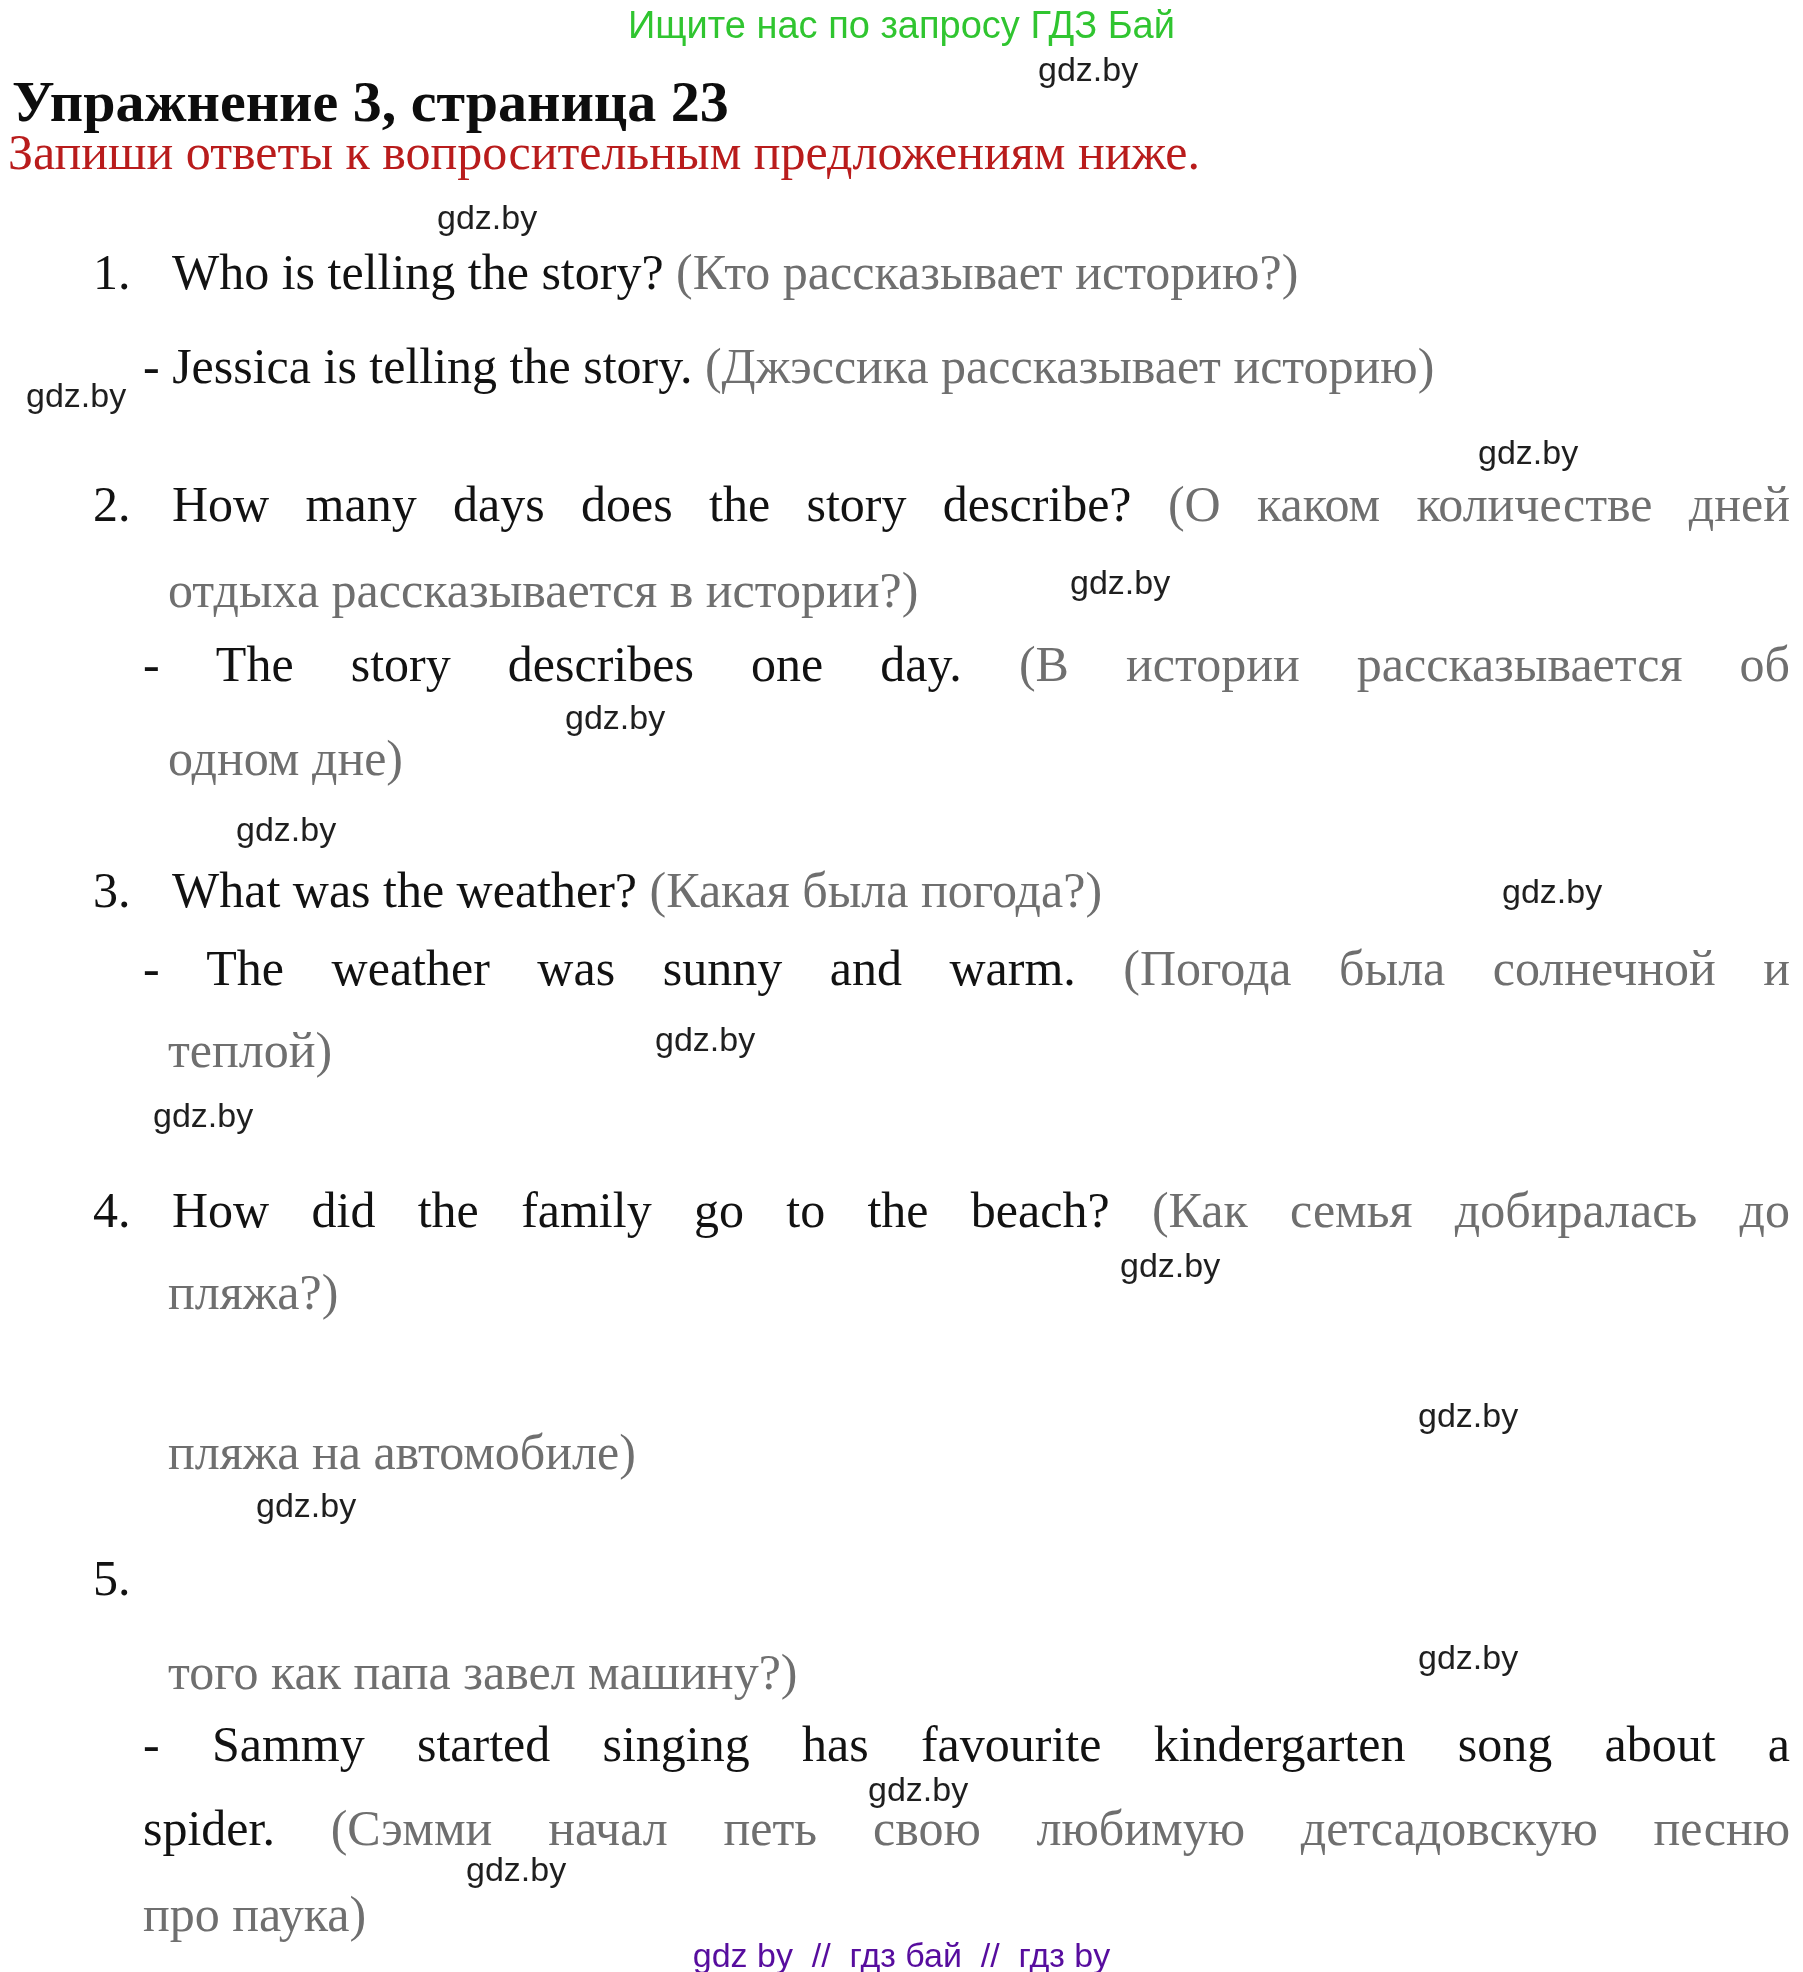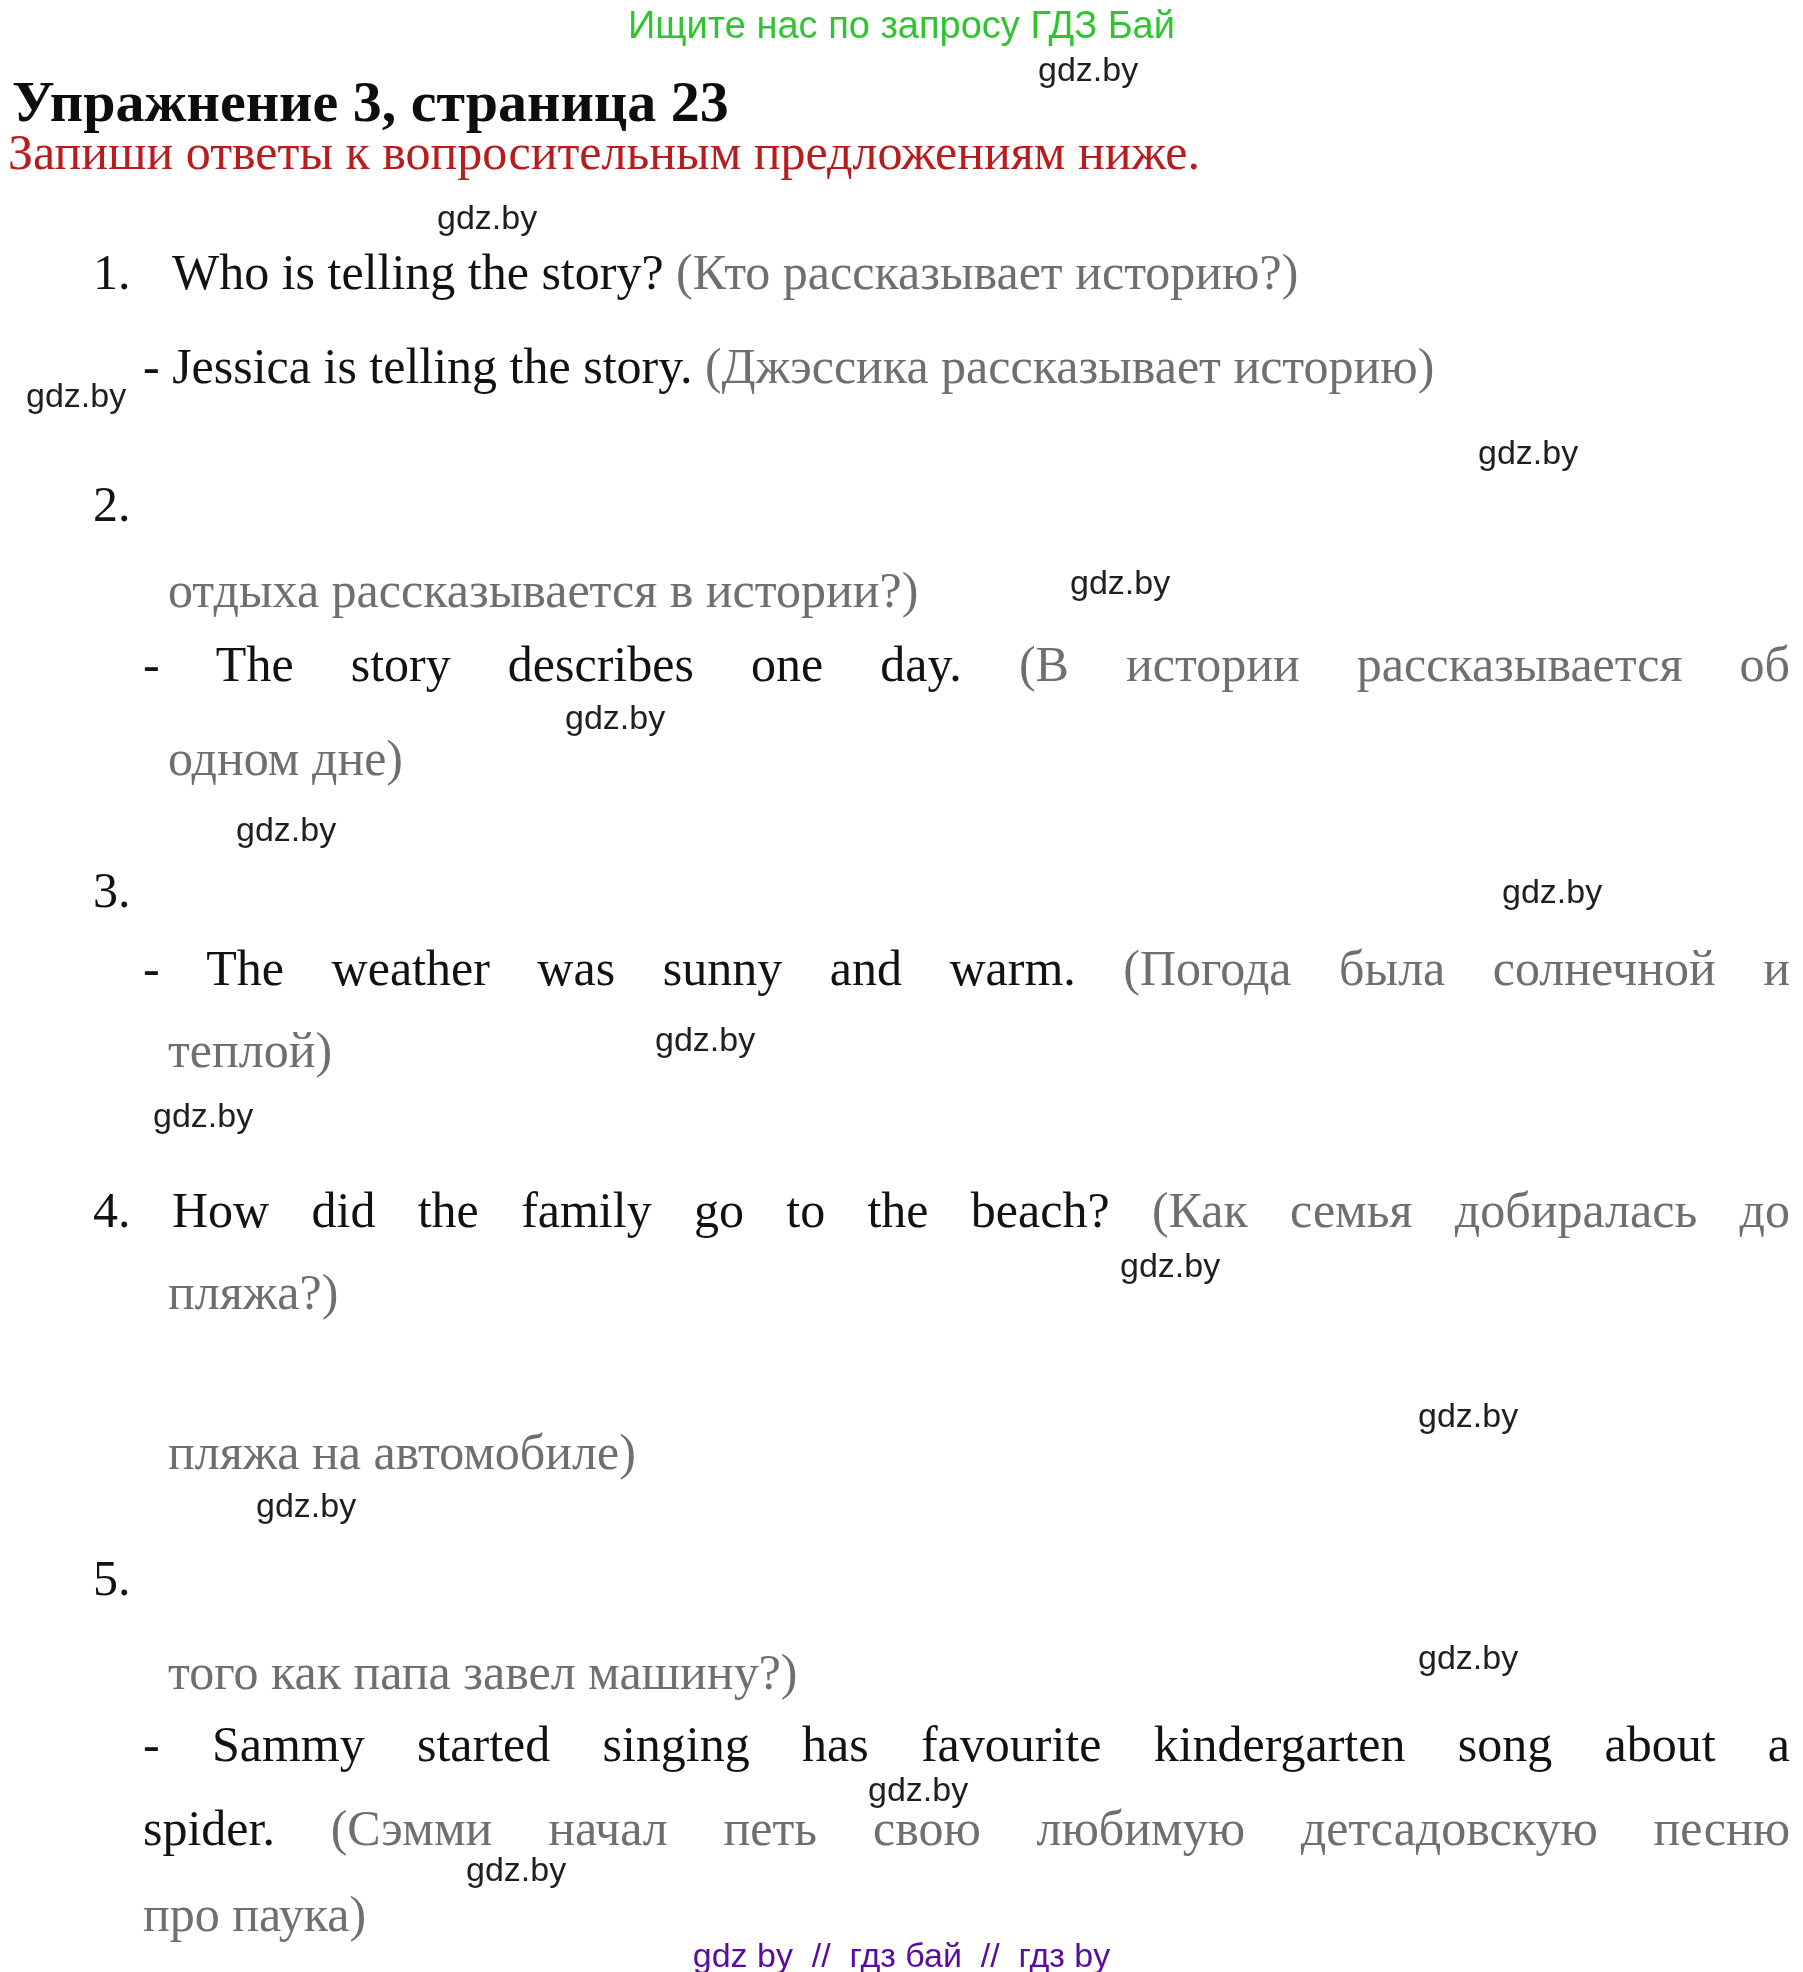--- a/index.html
+++ b/index.html
@@ -86,29 +86,31 @@
   <div class="wm" style="left:437px; top:198px">gdz.by</div>
 
   <div class="num" style="top:242px">1.</div>
   <div class="line" style="top:242px"><span class="en">Who is telling the story? </span><span class="ru">(Кто рассказывает историю?)</span></div>
   <div class="line ans" style="top:336px"><span class="en bold">- Jessica is telling the story. </span><span class="ru">(Джэссика рассказывает историю)</span></div>
 
   <div class="wm" style="left:26px; top:376px">gdz.by</div>
   <div class="wm" style="left:1478px; top:433px">gdz.by</div>
 
   <div class="num" style="top:474px">2.</div>
+  <div class="line just" style="top:474px"><span class="en">How many days does the story describe? </span><span class="ru">(О каком количестве дней</span></div>
   <div class="line cont" style="top:560px"><span class="ru">отдыха рассказывается в истории?)</span></div>
   <div class="wm" style="left:1070px; top:563px">gdz.by</div>
   <div class="line ans just" style="top:634px"><span class="en bold">- The story describes one day. </span><span class="ru">(В истории рассказывается об</span></div>
   <div class="wm" style="left:565px; top:698px">gdz.by</div>
   <div class="line cont" style="top:728px"><span class="ru">одном дне)</span></div>
 
   <div class="wm" style="left:236px; top:810px">gdz.by</div>
 
   <div class="num" style="top:860px">3.</div>
+  <div class="line" style="top:860px"><span class="en">What was the weather? </span><span class="ru">(Какая была погода?)</span></div>
   <div class="wm" style="left:1502px; top:872px">gdz.by</div>
   <div class="line ans just" style="top:938px"><span class="en bold">- The weather was sunny and warm. </span><span class="ru">(Погода была солнечной и</span></div>
   <div class="line cont" style="top:1020px"><span class="ru">теплой)</span></div>
   <div class="wm" style="left:655px; top:1020px">gdz.by</div>
   <div class="wm" style="left:153px; top:1096px">gdz.by</div>
 
   <div class="num" style="top:1180px">4.</div>
   <div class="line just" style="top:1180px"><span class="en">How did the family go to the beach? </span><span class="ru">(Как семья добиралась до</span></div>
   <div class="wm" style="left:1120px; top:1246px">gdz.by</div>
   <div class="line cont" style="top:1262px"><span class="ru">пляжа?)</span></div>

